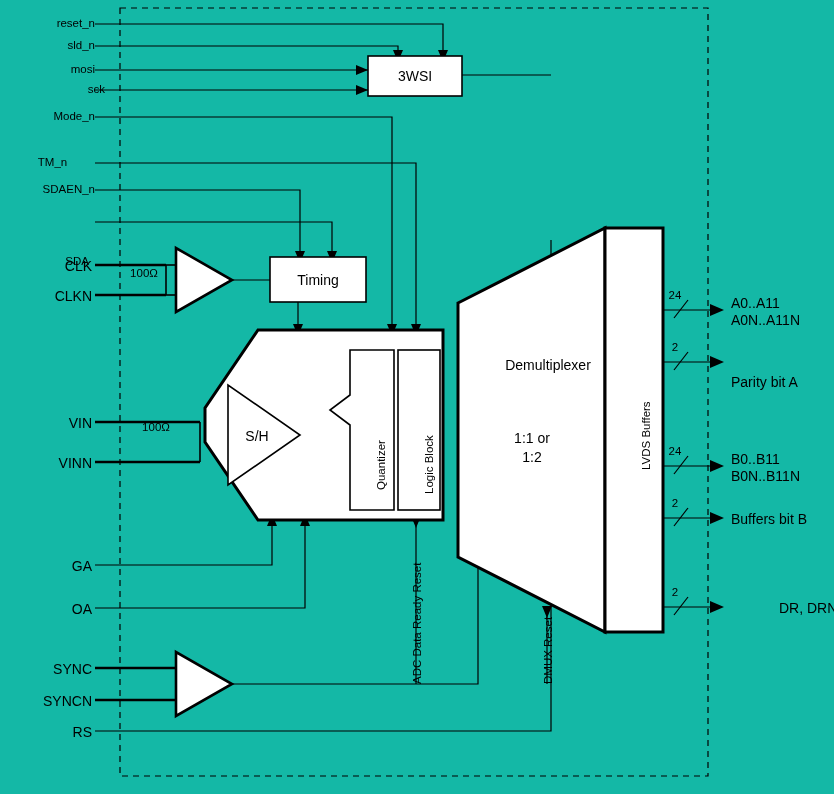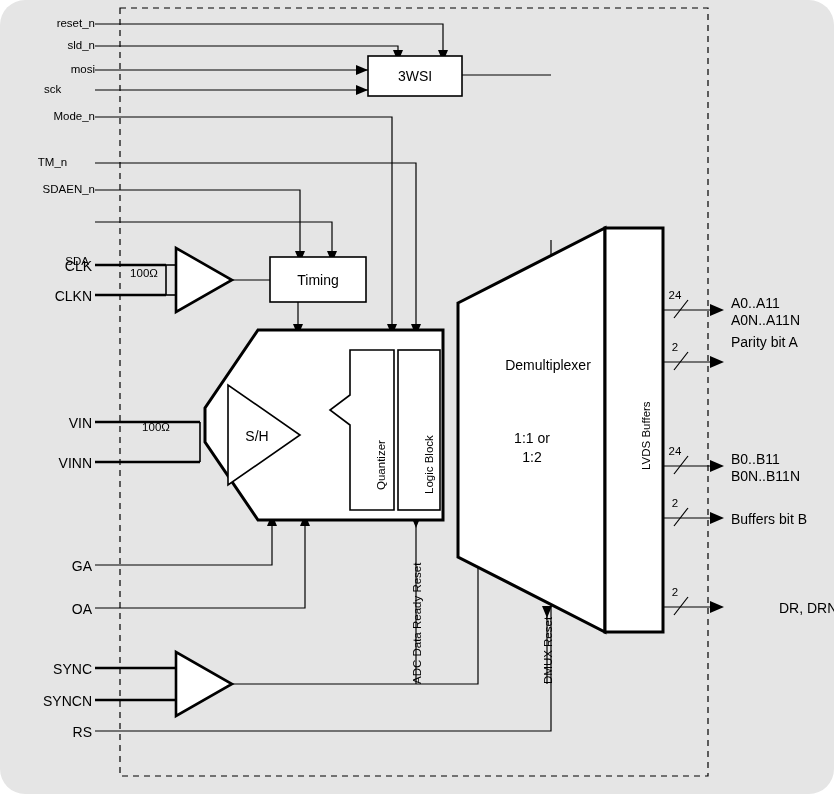--- a/index.html
+++ b/index.html
@@ -9,22 +9,21 @@
   }
   body {
     font-family: "Liberation Sans", sans-serif;
     color: #000000;
   }
   #root {
     position: relative;
     width: 834px;
     height: 794px;
     overflow: hidden;
-    background: #e5e5e5;
-    border-radius: 25px;
+    background: #14b8a6;
   }
   #diagram-svg {
     position: absolute;
     left: 0;
     top: 0;
     width: 834px;
     height: 794px;
   }
   .lbl {
     position: absolute;
@@ -157,21 +156,21 @@
       <polygon points="724,362 710,356 710,368"></polygon>
       <polygon points="724,466 710,460 710,472"></polygon>
       <polygon points="724,518 710,512 710,524"></polygon>
       <polygon points="724,607 710,601 710,613"></polygon>
     </g>
   </svg>
 
   <div class="lbl right" style="left:10px; top:17px; width:85px;">reset_n</div>
   <div class="lbl right" style="left:10px; top:39px; width:85px;">sld_n</div>
   <div class="lbl right" style="left:10px; top:63px; width:85px;">mosi</div>
-  <div class="lbl right" style="left:10px; top:83px; width:85px;text-align:center;">sck</div>
+  <div class="lbl right" style="left:20px; top:83px; width:85px;">sck</div>
   <div class="lbl right" style="left:10px; top:110px; width:85px;">Mode_n</div>
   <div class="lbl right" style="left:10px; top:156px; width:85px;text-align:center;">TM_n</div>
   <div class="lbl right" style="left:5px; top:183px; width:90px;">SDAEN_n</div>
   <div class="lbl right" style="left:4px; top:215px; width:85px;margin-top:40px;">SDA</div>
   <div class="lbl right big" style="left:10px; top:258px; width:82px;">CLK</div>
   <div class="lbl right big" style="left:10px; top:288px; width:82px;">CLKN</div>
   <div class="lbl right big" style="left:10px; top:415px; width:82px;">VIN</div>
   <div class="lbl right big" style="left:10px; top:455px; width:82px;">VINN</div>
   <div class="lbl right big" style="left:10px; top:558px; width:82px;">GA</div>
   <div class="lbl right big" style="left:10px; top:601px; width:82px;">OA</div>
@@ -196,19 +195,19 @@
   <div class="lbl vert" style="left:542px; top:684px;">DMUX Reset</div>
 
   <div class="lbl center" style="left:662px; top:289px; width:26px;">24</div>
   <div class="lbl center" style="left:662px; top:341px; width:26px;">2</div>
   <div class="lbl center" style="left:662px; top:445px; width:26px;">24</div>
   <div class="lbl center" style="left:662px; top:497px; width:26px;">2</div>
   <div class="lbl center" style="left:662px; top:586px; width:26px;">2</div>
 
   <div class="lbl big" style="left:731px; top:295px;">A0..A11</div>
   <div class="lbl big" style="left:731px; top:312px;">A0N..A11N</div>
-  <div class="lbl big" style="left:731px; top:334px;">Parity bit A</div>
+  <div class="lbl big" style="left:731px; top:374px;">Parity bit A</div>
   <div class="lbl big" style="left:731px; top:451px;">B0..B11</div>
   <div class="lbl big" style="left:731px; top:468px;">B0N..B11N</div>
   <div class="lbl big" style="left:731px; top:511px;">Buffers bit B</div>
   <div class="lbl big" style="left:731px; top:600px;margin-left:48px;">DR, DRN</div>
 
 </div>
 
 </body></html>

